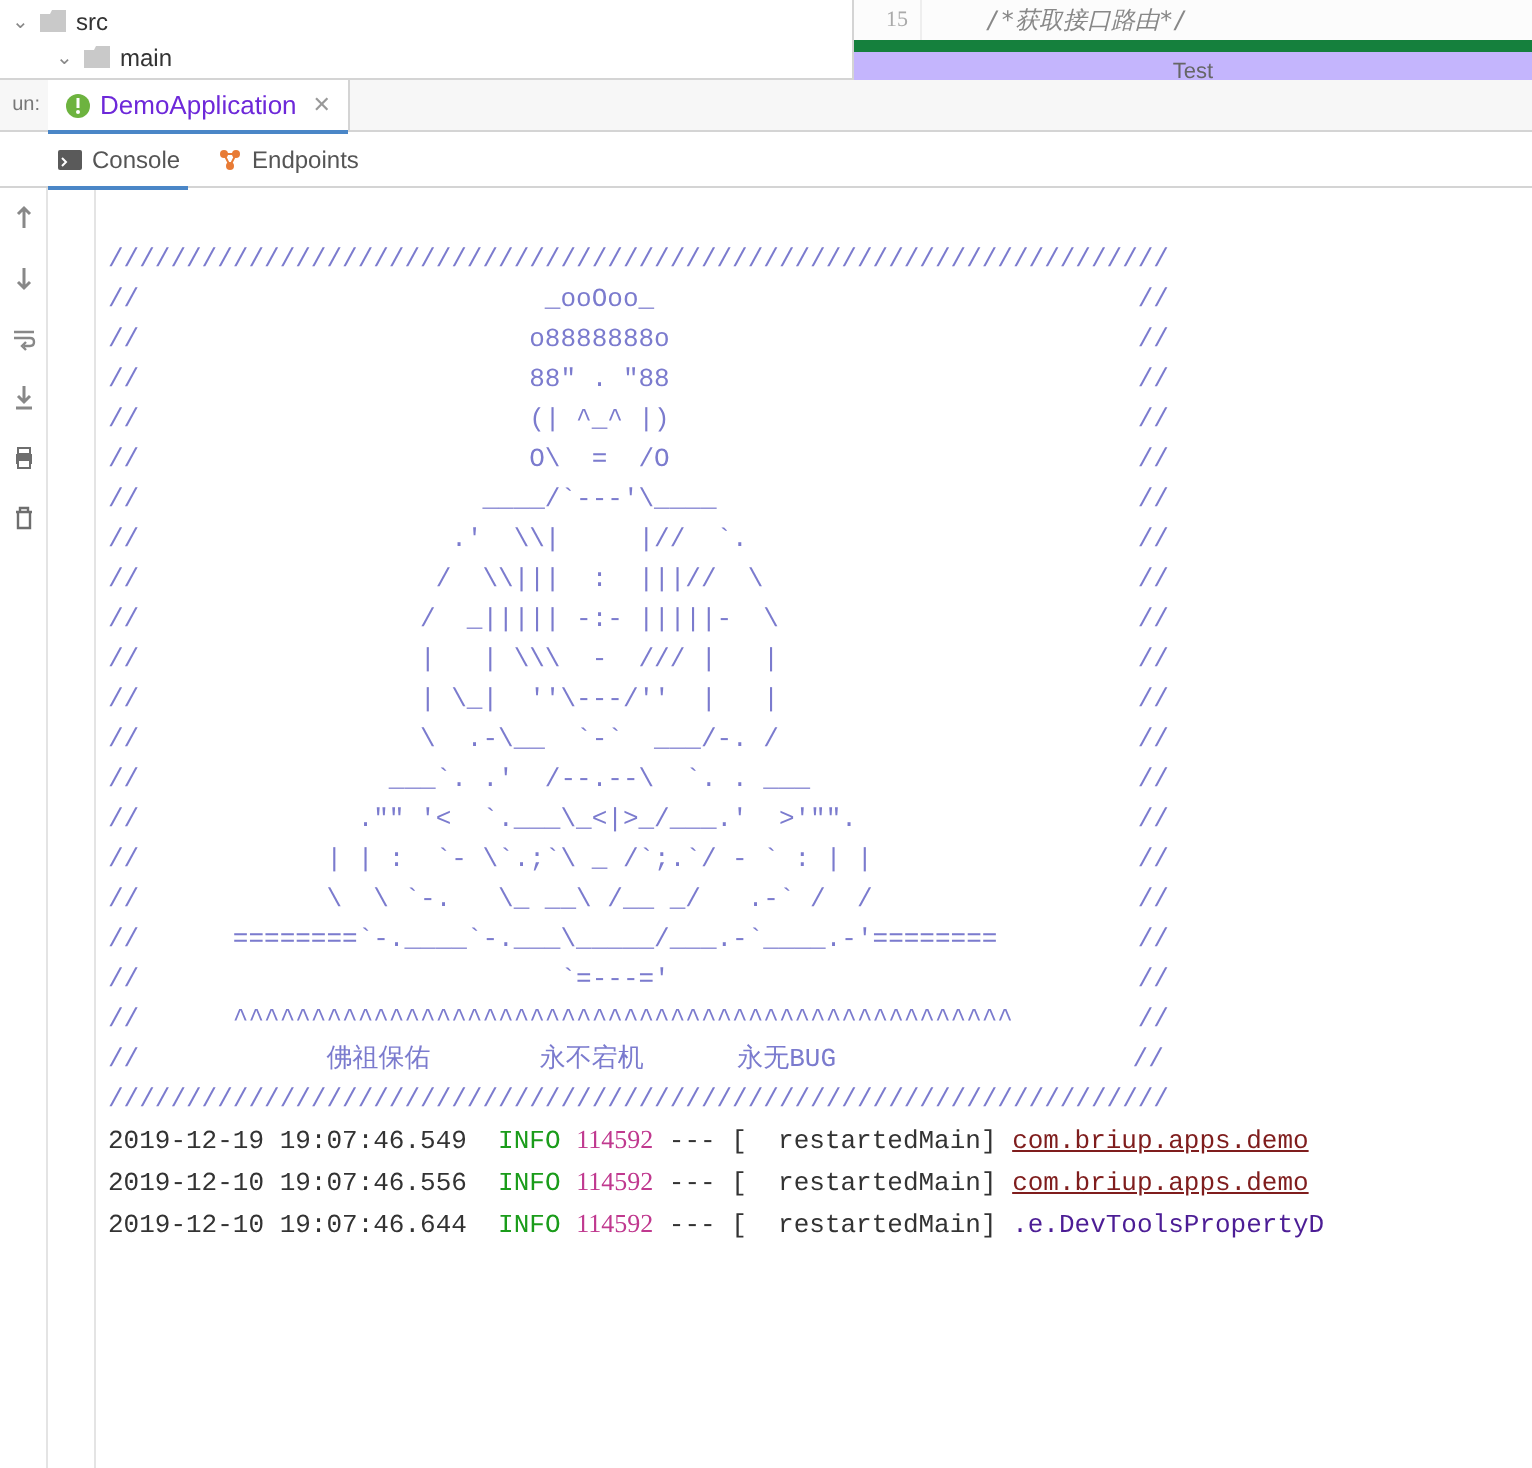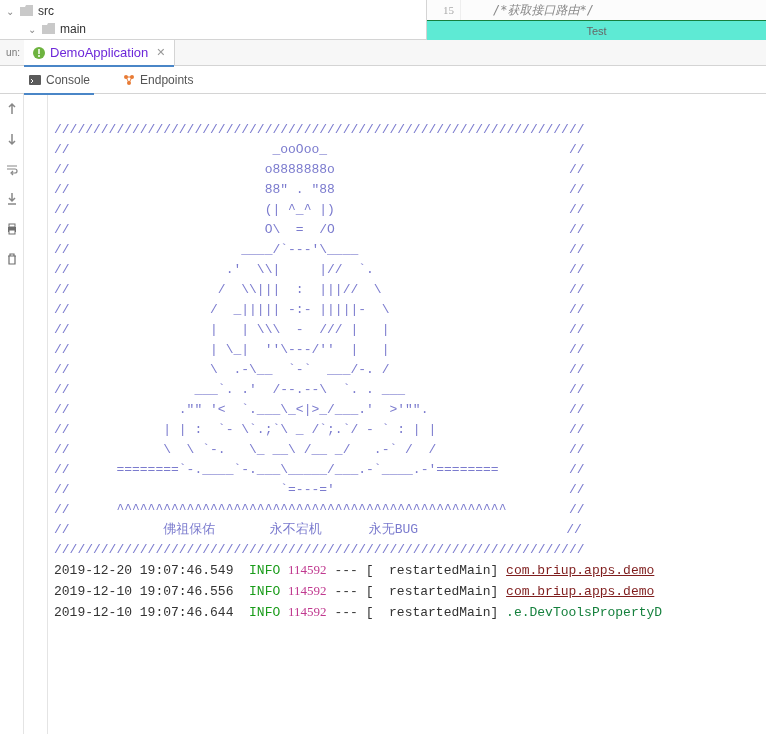--- a/index.html
+++ b/index.html
@@ -75,22 +75,22 @@
       line-height: 20px;
       font-style: italic;
       margin-left: 28px;
     }
     .editor-tab-btn {
       position: absolute;
       left: 0;
       right: 0;
       top: 20px;
       height: 20px;
-      background: #5eead4;
-      border-top: 1px solid #15803d;
+      background: #c4b5fd;
+      border-top: 6px solid #15803d;
       text-align: center;
       line-height: 20px;
       color: #666;
       font-size: 11px;
     }
     .run-header {
       display: flex;
       align-items: center;
       height: 26px;
       border-bottom: 1px solid #d4d4d4;
@@ -134,21 +134,21 @@
     .run-tab-label {
       font-size: 13px;
       color: #6d28d9;
     }
     .sub-tabs {
       display: flex;
       align-items: center;
       height: 28px;
       border-bottom: 1px solid #d4d4d4;
       padding-left: 28px;
-      gap: 32px;
+      gap: 18px;
       background: #fff;
     }
     .sub-tab {
       display: flex;
       align-items: center;
       gap: 4px;
       font-size: 12px;
       color: #555;
       height: 28px;
       position: relative;
@@ -212,21 +212,21 @@
       color: #333;
     }
     .ascii-line { color: #7b7bce; }
     .ascii-sep { color: #7b7bce; }
     .log-line { color: #333; }
     .ts { color: #333; }
     .info { color: #1a9c1a; }
     .pid { color: #c0398f; font-family: Liberation Serif, serif; }
     .thread { color: #333; }
     .logger1 { color: #7f1d1d; text-decoration: underline; }
-    .logger2 { color: #15803d; }
+    .logger2 { color: #4c1d95; }
   </style>
 </head>
 <body>
 
 <div class="top-area">
   <div class="project-tree">
     <div class="tree-row">
       <span class="chev">⌄</span>
       <span class="folder-icon">
         <svg viewBox="0 0 14 12">
@@ -342,17 +342,17 @@
 <span class="ascii-line">//                  \  .-\__  `-`  ___/-. /                       //</span>
 <span class="ascii-line">//                ___`. .'  /--.--\  `. . ___                     //</span>
 <span class="ascii-line">//              ."" '&lt;  `.___\_&lt;|&gt;_/___.'  &gt;'"".                  //</span>
 <span class="ascii-line">//            | | :  `- \`.;`\ _ /`;.`/ - ` : | |                 //</span>
 <span class="ascii-line">//            \  \ `-.   \_ __\ /__ _/   .-` /  /                 //</span>
 <span class="ascii-line">//      ========`-.____`-.___\_____/___.-`____.-'========         //</span>
 <span class="ascii-line">//                           `=---='                              //</span>
 <span class="ascii-line">//      ^^^^^^^^^^^^^^^^^^^^^^^^^^^^^^^^^^^^^^^^^^^^^^^^^^        //</span>
 <span class="ascii-line">//            佛祖保佑       永不宕机      永无BUG                   //</span>
 <span class="ascii-sep">////////////////////////////////////////////////////////////////////</span>
-<span class="log-line"><span class="ts">2019-12-20 19:07:46.549</span>  <span class="info">INFO</span> <span class="pid">114592</span> <span>--- [</span><span class="thread">  restartedMain]</span> <span class="logger1">com.briup.apps.demo</span></span>
+<span class="log-line"><span class="ts">2019-12-19 19:07:46.549</span>  <span class="info">INFO</span> <span class="pid">114592</span> <span>--- [</span><span class="thread">  restartedMain]</span> <span class="logger1">com.briup.apps.demo</span></span>
 <span class="log-line"><span class="ts">2019-12-10 19:07:46.556</span>  <span class="info">INFO</span> <span class="pid">114592</span> <span>--- [</span><span class="thread">  restartedMain]</span> <span class="logger1">com.briup.apps.demo</span></span>
 <span class="log-line"><span class="ts">2019-12-10 19:07:46.644</span>  <span class="info">INFO</span> <span class="pid">114592</span> <span>--- [</span><span class="thread">  restartedMain]</span> <span class="logger2">.e.DevToolsPropertyD</span></span>
   </div>
 </div>
 
 </body></html>

